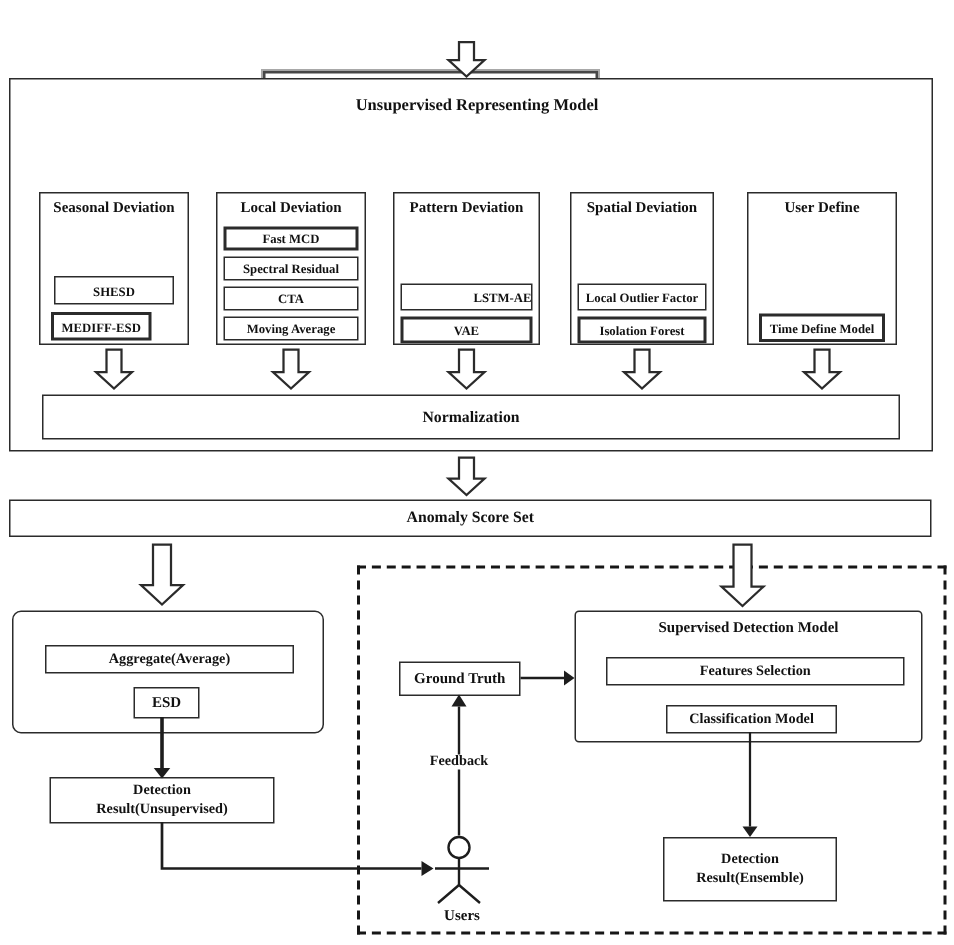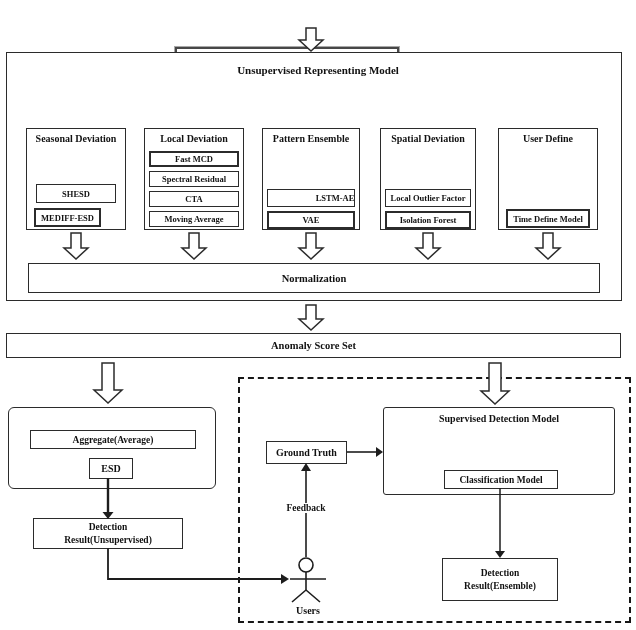--- a/index.html
+++ b/index.html
@@ -56,21 +56,21 @@
 
   <div class="col" style="left:144px;top:128px;width:100px;height:102px;">
     <div class="col-title">Local Deviation</div>
     <div class="method thick" style="top:22px;height:16px;">Fast MCD</div>
     <div class="method" style="top:42px;height:16px;">Spectral Residual</div>
     <div class="method" style="top:62px;height:16px;">CTA</div>
     <div class="method" style="top:82px;height:16px;">Moving Average</div>
   </div>
 
   <div class="col" style="left:262px;top:128px;width:98px;height:102px;">
-    <div class="col-title">Pattern Ensemble</div>
+    <div class="col-title">Pattern Deviation</div>
     <div class="method" style="top:60px;height:18px;padding-left:48px;">LSTM-AE</div>
     <div class="method thick" style="top:82px;height:18px;">VAE</div>
   </div>
 
   <div class="col" style="left:380px;top:128px;width:96px;height:102px;">
     <div class="col-title">Spatial Deviation</div>
     <div class="method" style="top:60px;height:18px;">Local Outlier Factor</div>
     <div class="method thick" style="top:82px;height:18px;">Isolation Forest</div>
   </div>
 
@@ -92,20 +92,21 @@
 
   <div class="box two-line" style="left:33px;top:518px;width:150px;height:31px;">
     <span>Detection</span>
     <span>Result(Unsupervised)</span>
   </div>
 
   <div class="box" style="left:266px;top:441px;width:81px;height:23px;font-size:10px;">Ground Truth</div>
 
   <div class="abs container-frame round-sm" style="left:383px;top:407px;width:232px;height:88px;">
     <div class="inner-title">Supervised Detection Model</div>
+    <div class="box" style="left:20px;top:30px;width:199px;height:19px;font-size:9.5px;">Features Selection</div>
     <div class="box" style="left:60px;top:62px;width:114px;height:19px;font-size:9.5px;">Classification Model</div>
   </div>
 
   <div class="box two-line" style="left:442px;top:558px;width:116px;height:43px;">
     <span>Detection</span>
     <span>Result(Ensemble)</span>
   </div>
 
   <div class="floating-label" style="left:272px;top:503px;width:68px;">Feedback</div>
   <div class="plain-label" style="left:276px;top:605px;width:64px;">Users</div>

